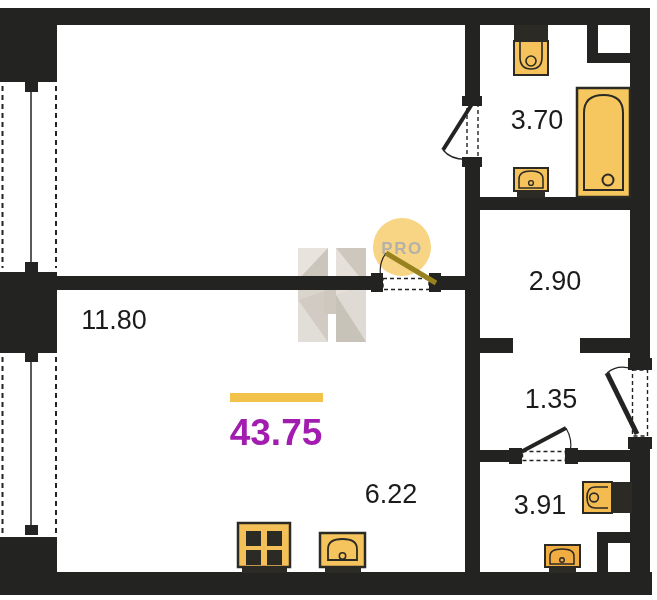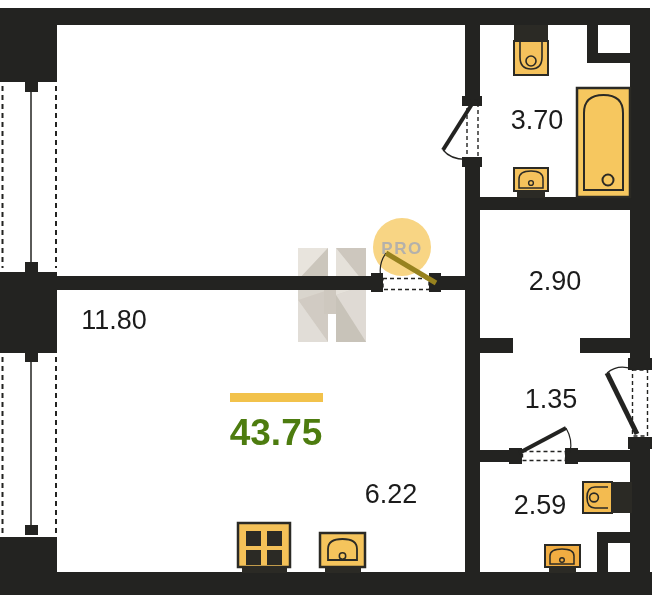--- a/index.html
+++ b/index.html
@@ -8,21 +8,21 @@
     font-family:"Liberation Sans", sans-serif;
   }
   #plan-svg{position:absolute;left:0;top:0;}
   .room-label{
     position:absolute;transform:translate(-50%,-50%);
     font-size:27px;color:#1b1b1b;white-space:nowrap;line-height:1;
     font-family:"Liberation Sans", sans-serif;
   }
   .total-label{
     position:absolute;transform:translate(-50%,-50%);
-    font-size:37px;font-weight:bold;color:#4d7c0f;white-space:nowrap;line-height:1;
+    font-size:37px;font-weight:bold;color:#a21caf;white-space:nowrap;line-height:1;
   }
   .total-line{
     position:absolute;left:230px;top:393px;width:93px;height:9px;background:#f2c24b;
   }
 </style>
 </head>
 <body>
 
 <div id="stage">
 
@@ -182,19 +182,19 @@
         <line x1="519" y1="453" x2="566" y2="428" stroke="#232321" stroke-width="4"></line>
         <path d="M566,428 Q573,440 570,452" stroke="#232321" stroke-width="1.2"></path>
       </g>
     </g>
   </svg>
 
   <div class="room-label" style="left:537px;top:120px">3.70</div>
   <div class="room-label" style="left:555px;top:281px">2.90</div>
   <div class="room-label" style="left:114px;top:320px">11.80</div>
   <div class="room-label" style="left:551px;top:399px">1.35</div>
-  <div class="room-label" style="left:540px;top:505px">2.59</div>
+  <div class="room-label" style="left:540px;top:505px">3.91</div>
   <div class="room-label" style="left:391px;top:494px">6.22</div>
 
   <div class="total-line"></div>
   <div class="total-label" style="left:276px;top:432px">43.75</div>
 
 </div>
 
 </body></html>

